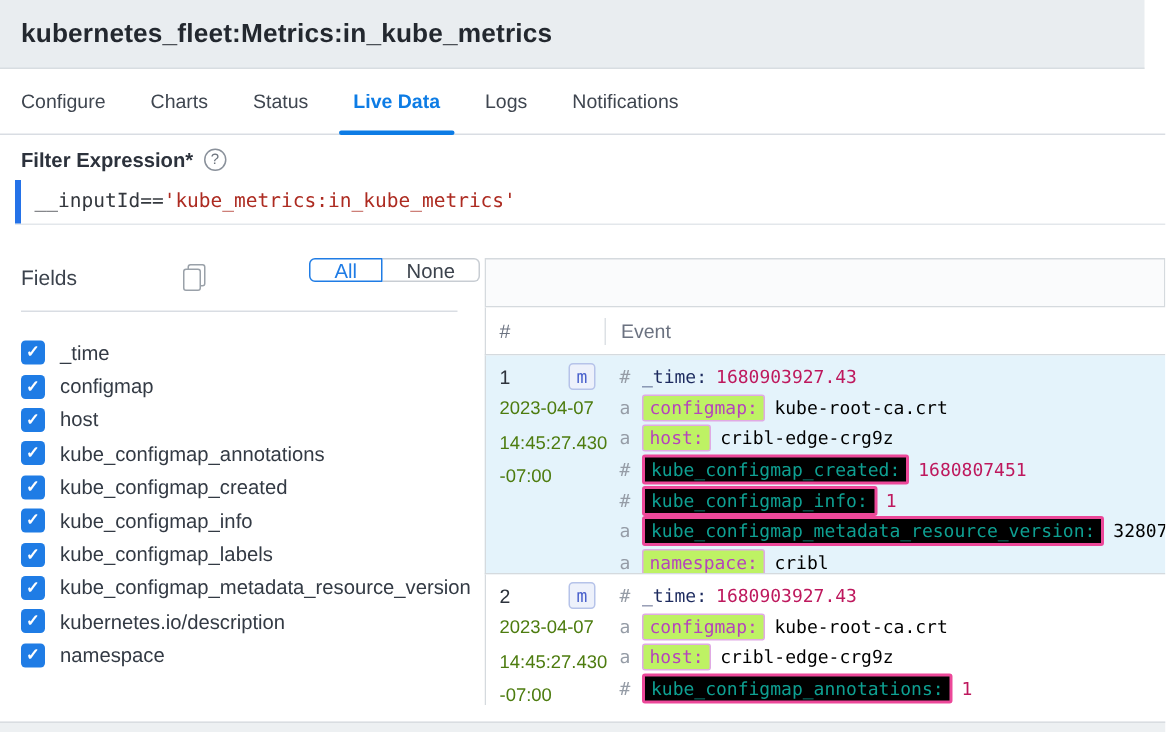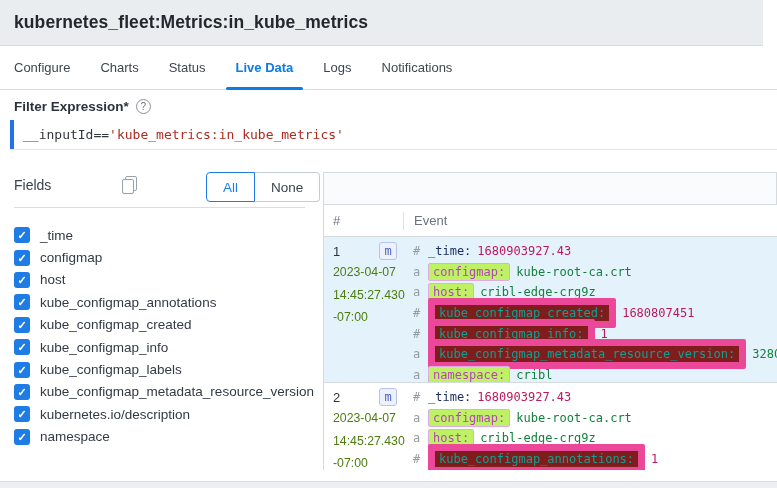--- a/index.html
+++ b/index.html
@@ -40,21 +40,21 @@
   
   .fields-panel { position:absolute; left:0; top:172px; width:318px; bottom:8px; }
   .fields-header { position:relative; height:35px; }
   .fields-title { position:absolute; left:14px; top:5px; font-size:14px; color:#3b424c; }
   .copy-icon { position:absolute; left:122px; top:4px; width:14px; height:17px; cursor:pointer; }
   .copy-icon::before { content:""; position:absolute; left:3px; top:0; width:10px; height:13px;
     border:1.4px solid #9aa1a9; border-radius:2px; }
   .copy-icon::after { content:""; position:absolute; left:0; top:3px; width:10px; height:13px;
     border:1.4px solid #9aa1a9; border-radius:2px; background:#fff; }
   .segmented { position:absolute; left:206px; top:0; display:flex; }
-  .seg-btn { height:30px; min-width:46px; background:#fff; font-size:13.5px;
+  .seg-btn { height:16px; min-width:46px; background:#fff; font-size:13.5px;
     padding:0 16px; cursor:pointer; font-family:inherit; }
   .seg-all { border:1px solid #1f7ce5; color:#1f7ce5; border-radius:4px 0 0 4px; z-index:2; }
   .seg-none { border:1px solid #c8cdd3; border-left:none; color:#3c434d; border-radius:0 4px 4px 0; }
   .fields-divider { margin:0 0 0 14px; width:291px; border-top:1px solid #d9dde3; }
   .fields-list { list-style:none; margin-top:16px; }
   .field-item { display:flex; align-items:center; gap:10px; padding-left:14px;
     height:22.4px; cursor:pointer; }
   .checkbox { width:16px; height:16px; background:#1f7ce5; border-radius:3px;
     color:#fff; font-size:11px; font-weight:bold; line-height:16px; text-align:center;
     flex:0 0 16px; }
@@ -83,23 +83,23 @@
     font-size:12px; line-height:16px; text-align:center; cursor:pointer; }
   .ts { font-size:12.3px; color:#4d7c0f; line-height:22.6px; }
   .ts:first-of-type { margin-top:3px; }
   .row-event { flex:1; padding:4px 0 0 10px; font-family:"DejaVu Sans Mono", monospace;
     font-size:12px; overflow:hidden; }
   .ev-line { height:20.6px; display:flex; align-items:center; gap:6px; white-space:nowrap; }
   .pfx { color:#959ca6; width:9px; flex:0 0 9px; }
   .key { border-radius:2px; padding:0 4px; line-height:16px; }
   .k-plain { color:#1c2a5e; padding:0; }
   .k-pink { color:#b544bc; background:#bef264; border:1px solid #e0aae4; }
-  .k-teal { color:#0ea092; background:#7f1d1d; border:7px solid #ec4899; }
+  .k-teal { color:#0ea092; background:#000000; border:2px solid #ec4899; }
   .v-num { color:#be185d; }
-  .v-str { color:#15803d; }
+  .v-str { color:#000000; }
 
   
   .bottom-bar { position:absolute; left:0; right:0; bottom:0; height:7px;
     background:#edf0f2; border-top:1px solid #d9dde1; }
 </style>
 </head>
 <body>
 
 <div class="app">
 

